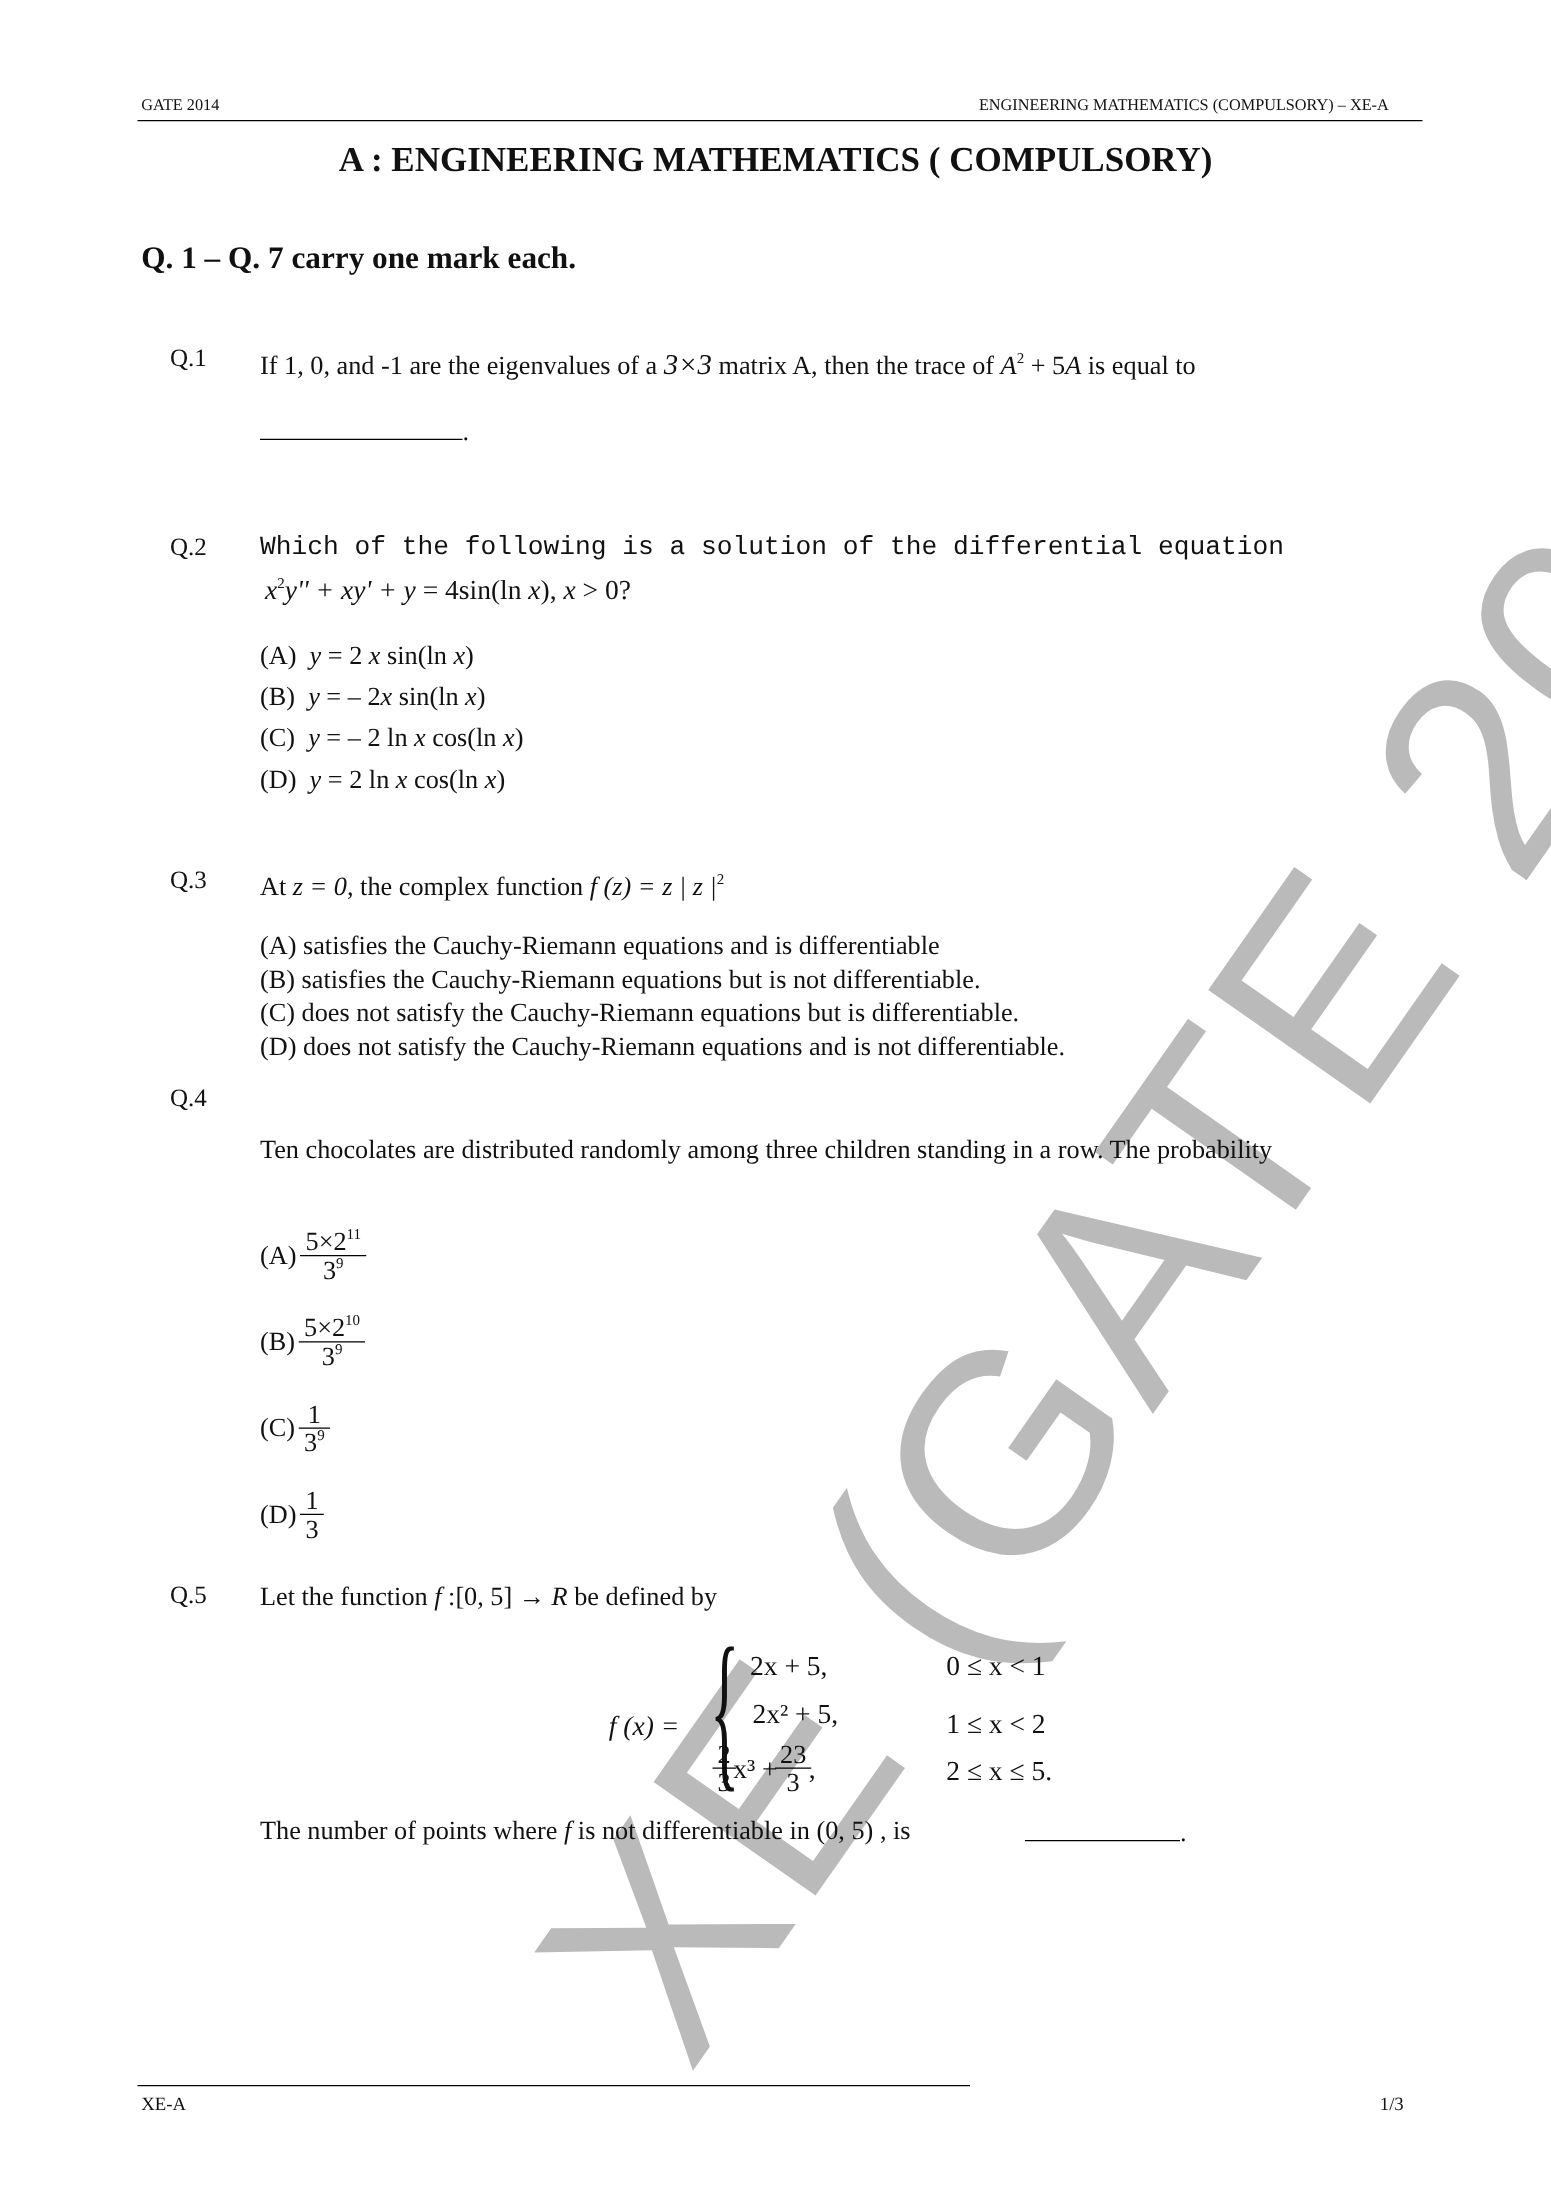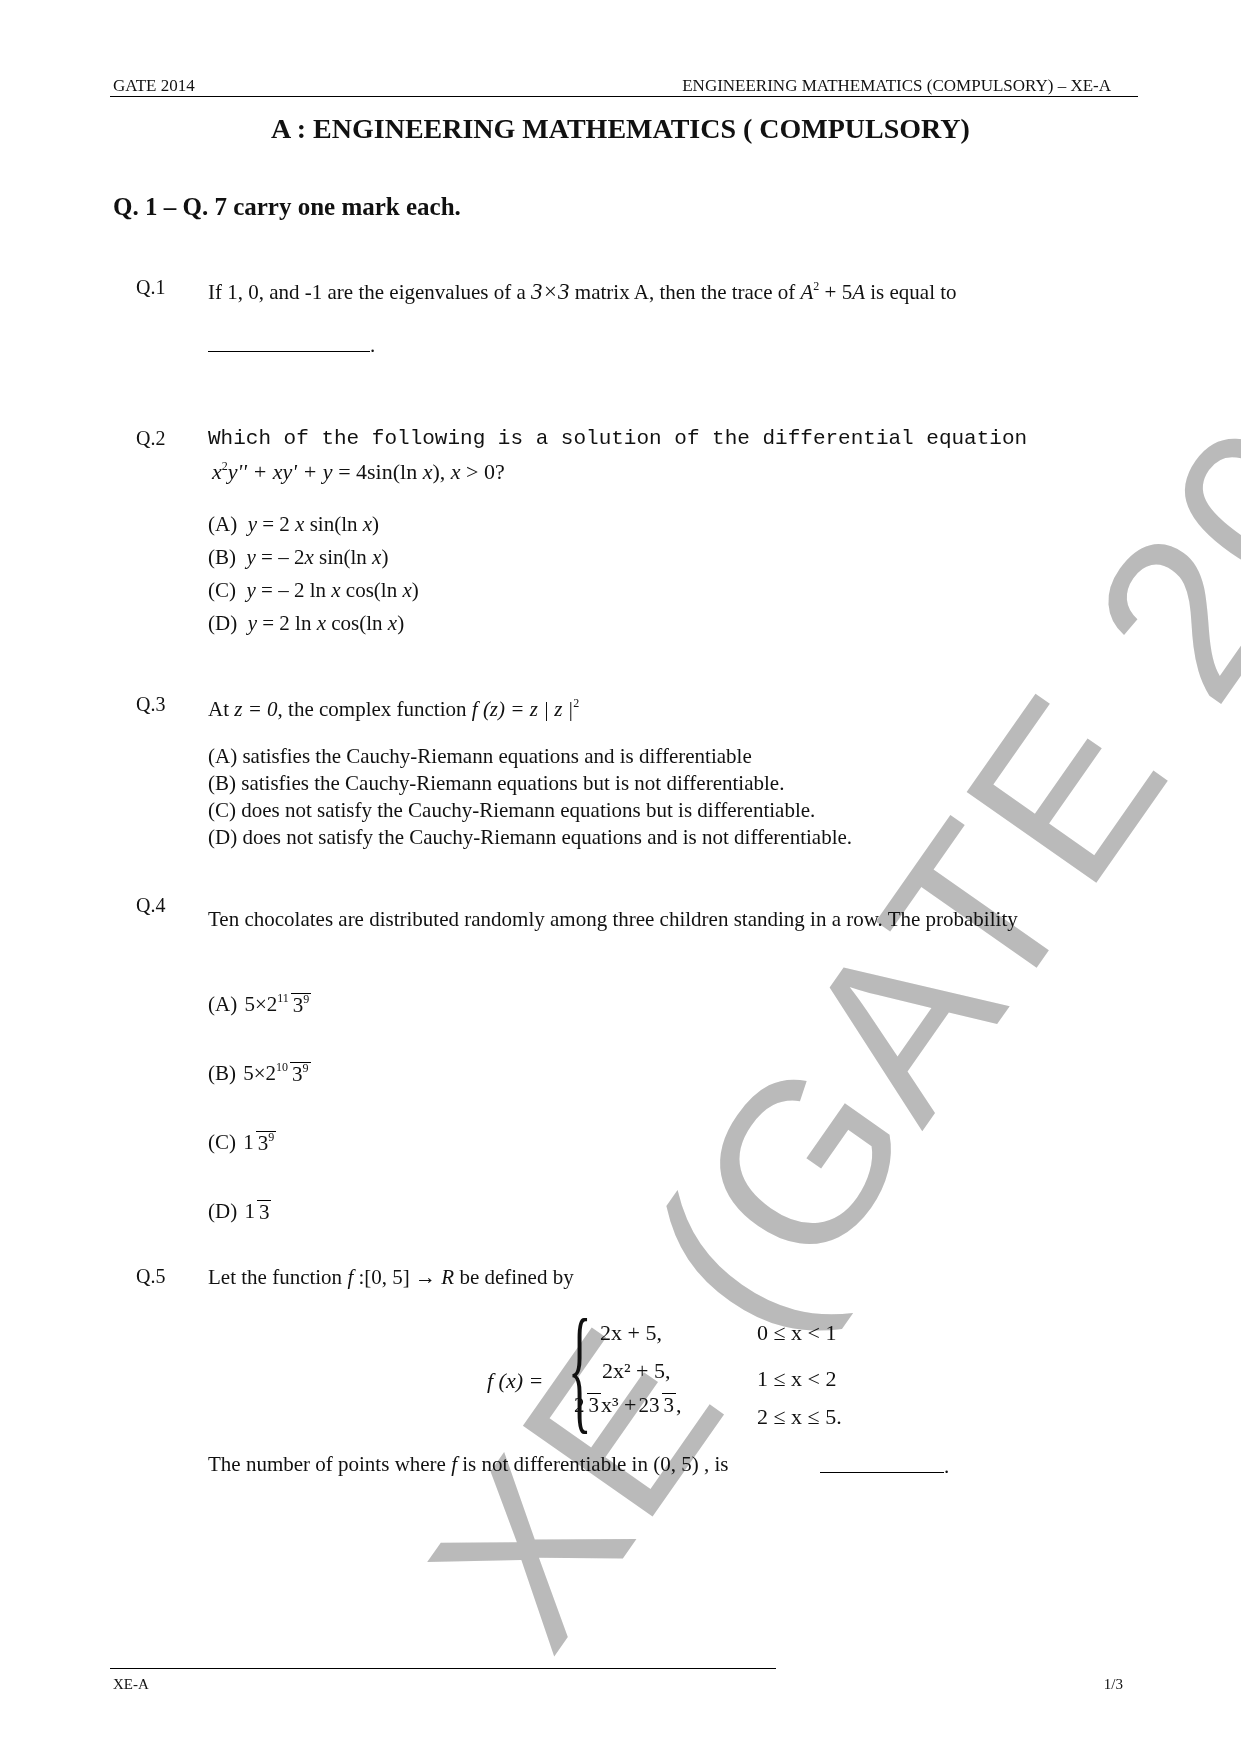--- a/index.html
+++ b/index.html
@@ -1,29 +1,29 @@
 <!DOCTYPE html>
 <html><head>
 <meta charset="utf-8">
 <style>
   html, body { margin: 0; padding: 0; background: #ffffff; }
   body { width: 1241px; height: 1755px; position: relative; overflow: hidden;
          font-family: "Liberation Serif", serif; color: #111; }
   .abs { position: absolute; }
-  .hdr { font-size: 17px; top: 76px; }
+  .hdr { font-size: 13px; top: 76px; }
   .hdr-line { left: 110px; width: 1028px; top: 96px; height: 0; border-top: 1.5px solid #000; }
   .title { left: 0; width: 1241px; text-align: center; top: 113px; font-size: 28px; font-weight: bold; }
   .section { left: 113px; top: 193px; font-size: 25px; font-weight: bold; }
   .qnum { font-size: 20px; left: 136px; }
   .txt { font-size: 21px; left: 208px; white-space: nowrap; }
   .math { font-family: "Liberation Serif", serif; }
   i { font-style: italic; }
   sup { font-size: 12px; vertical-align: 9px; line-height: 0; }
   .blank { display: inline-block; border-bottom: 1px solid #000; }
-  .frac { display: inline-flex; flex-direction: row; align-items: center; vertical-align: middle; font-size: 21px; line-height: 1.05; }
+  .frac { display: inline-flex; flex-direction: column; align-items: center; vertical-align: middle; font-size: 21px; line-height: 1.05; }
   .frac .num { padding: 0 2px; }
   .frac .den { border-top: 1px solid #000; padding: 0 2px; width: 100%; text-align: center; font-family: Liberation Serif, serif; }
   .watermark { left: 140px; top: 800px; font-family: "Liberation Sans", sans-serif; font-size: 230px;
                color: #b3b3b3; opacity: 0.9; transform-origin: center; white-space: nowrap;
                transform: translate(-30px, -40px) rotate(-55deg); pointer-events: none; z-index: 0; letter-spacing: 4px; }
   .content { z-index: 1; }
   .ftr-line { left: 110px; width: 666px; top: 1668px; border-top: 1.5px solid #000; }
   .ftr { font-size: 15px; top: 1676px; }
   .brace { font-size: 140px; font-weight: 100; transform: scaleX(0.35); transform-origin: left; line-height: 1; }
 </style>
@@ -63,21 +63,21 @@
 <div class="abs txt content" style="top:697px;">
   <span>At </span><i>z = 0</i><span>,  the complex function   </span><i>f (z) = z | z |</i><sup>2</sup>
 </div>
 <div class="abs content" style="left:208px; top:743px; font-size:21px; line-height:27px; white-space:nowrap;">
   <div>(A) satisfies the Cauchy-Riemann  equations  and is differentiable</div>
   <div>(B) satisfies the Cauchy-Riemann  equations but is not  differentiable.</div>
   <div>(C) does not satisfy the Cauchy-Riemann equations but is differentiable.</div>
   <div>(D) does not satisfy the Cauchy-Riemann equations and  is not differentiable.</div>
 </div>
 
-<div class="abs qnum content" style="top:894px;">Q.4</div>
+<div class="abs qnum content" style="top:868px;">Q.4</div>
 <div class="abs txt content" style="top:906px; line-height:26px;">
   <div>Ten chocolates  are distributed randomly among three children  standing in a row. The probability</div>
 </div>
 <div class="abs content" style="left:208px; top:970px; font-size:21px;">
   <div style="height:69px; display:flex; align-items:center;">
     <span>(A)</span>&nbsp;
     <span class="frac">
         <span class="num"><span>5×2</span><sup>11</sup></span>
         <span class="den"><span>3</span><sup>9</sup></span>
       </span>

